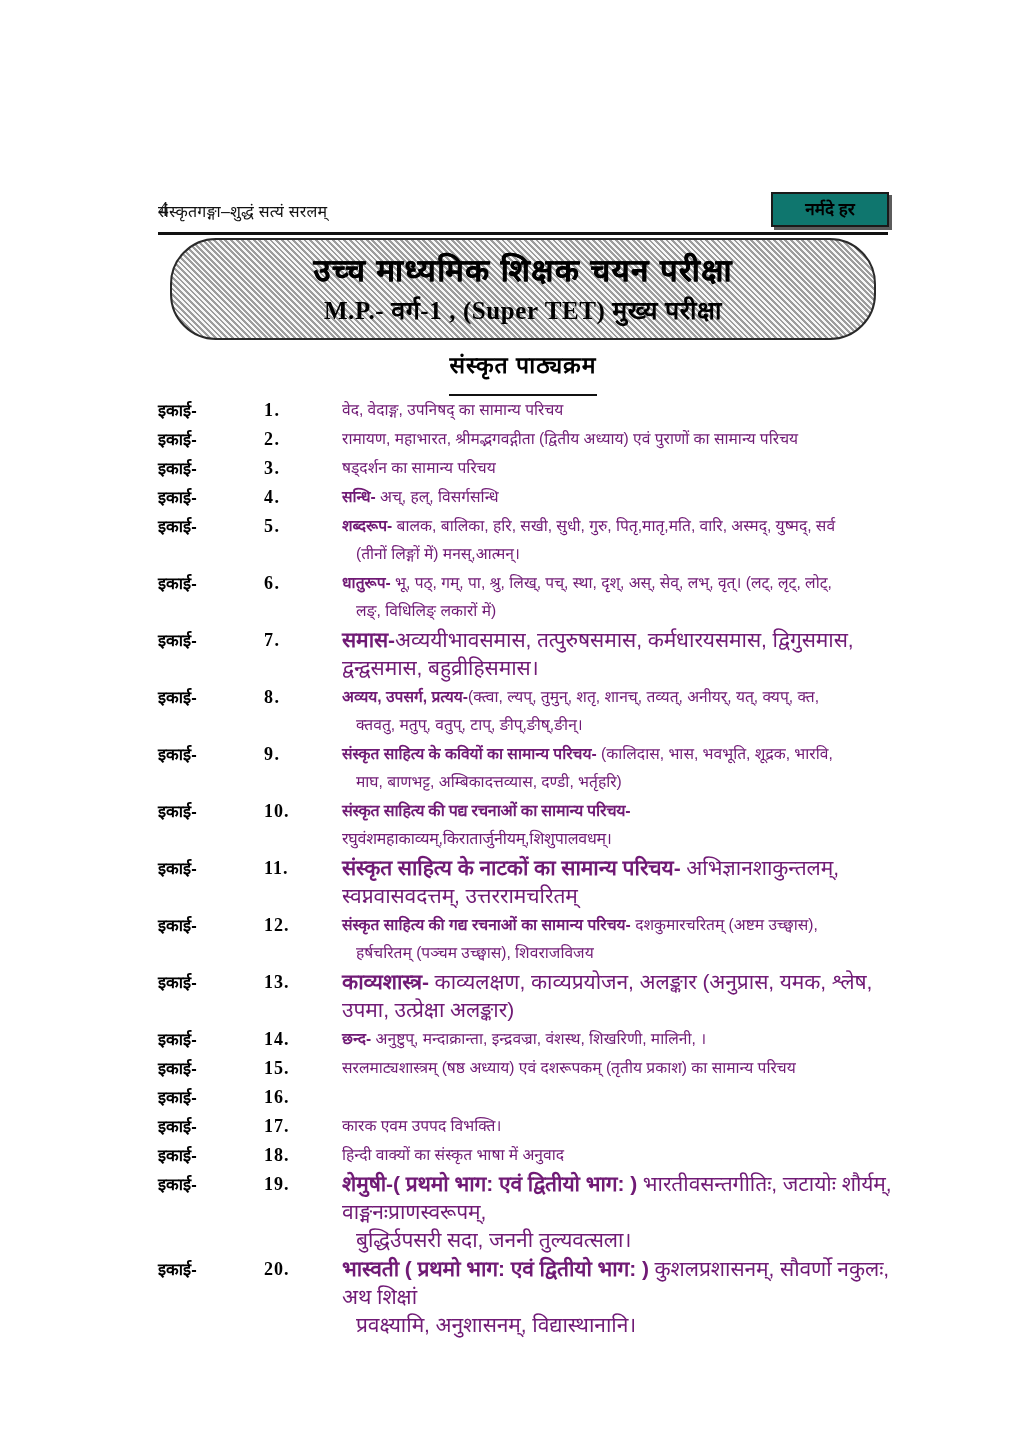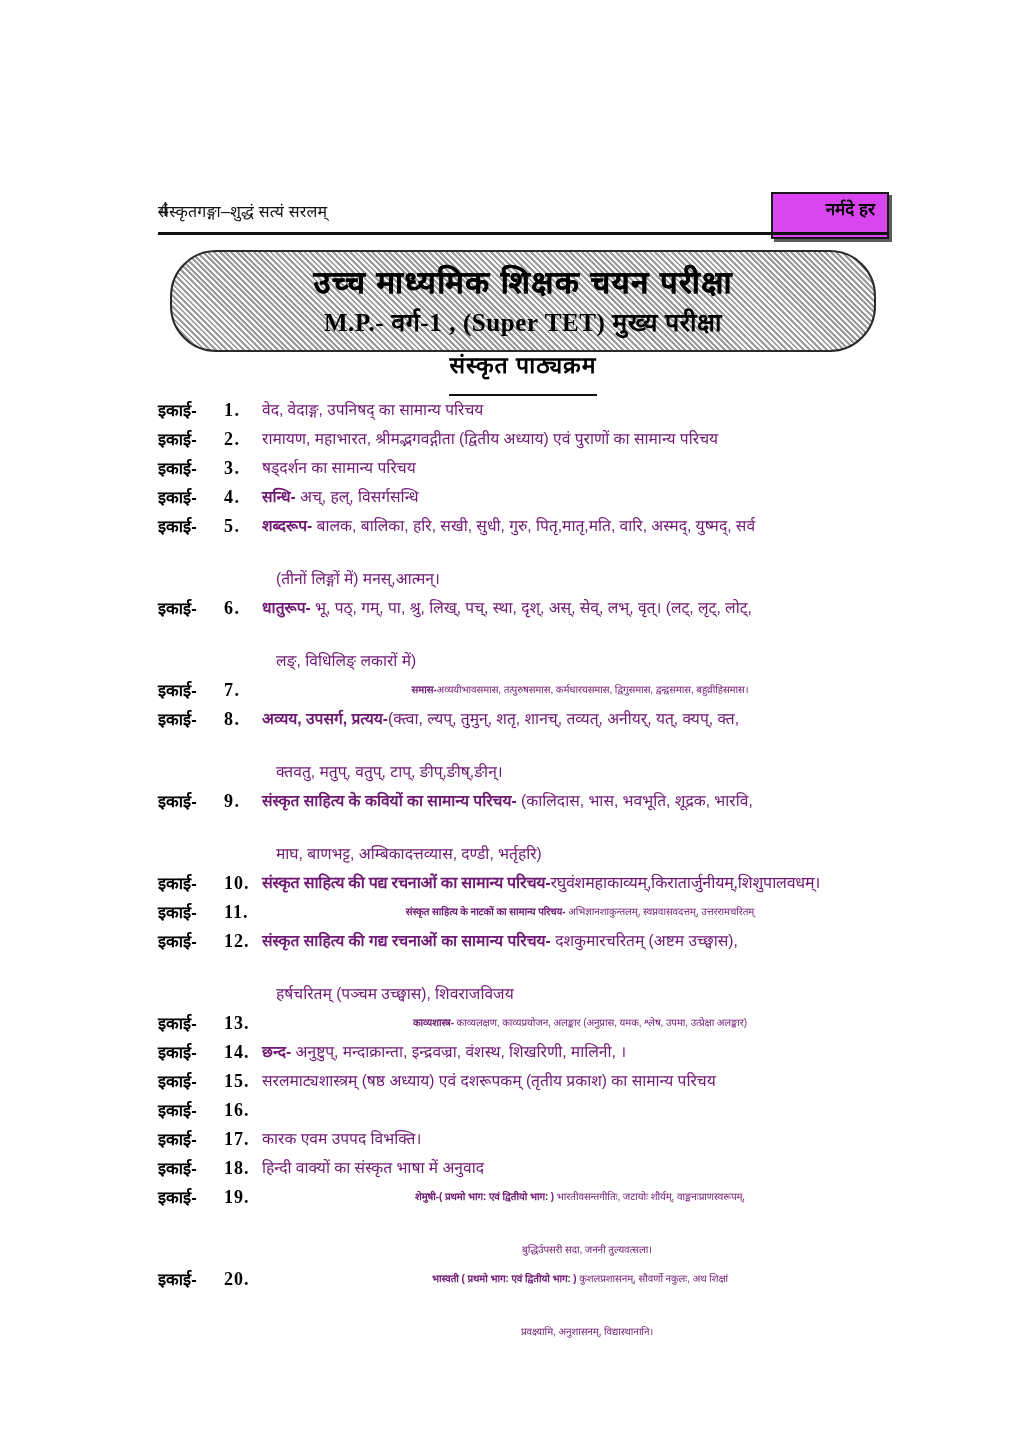--- a/index.html
+++ b/index.html
@@ -50,25 +50,25 @@
     font-size: 16px;
     letter-spacing: 0.2px;
     color: #111;
     white-space: nowrap;
   }
   .header-badge {
     position: absolute;
     right: -1px;
     top: -4px;
     min-width: 90px;
-    padding: 3px 12px 17px 12px;
-    background: #d946ef;
+    padding: 3px 12px 5px 12px;
+    background: #0f766e;
     border: 2px solid #1a1a1a;
     box-shadow: 3px 3px 0 #5c5c5c;
-    text-align: right;
+    text-align: center;
     font-size: 17px;
     font-weight: 700;
     color: #000;
     white-space: nowrap;
   }
   .header-rule {
     position: absolute;
     left: 158px;
     top: 232px;
     width: 730px;
@@ -91,21 +91,20 @@
         rgba(255,255,255,0.85) 0px,
         rgba(255,255,255,0.85) 2px,
         rgba(120,120,120,0.55) 2px,
         rgba(120,120,120,0.55) 4px);
     box-sizing: border-box;
     display: flex;
     flex-direction: column;
     align-items: center;
     justify-content: center;
     overflow: hidden;
-    margin-top: 12px;
   }
   .banner-line1 {
     font-size: 31px;
     font-weight: 700;
     letter-spacing: 1.5px;
     color: #000;
     text-shadow: 0.6px 0 0 #000;
     line-height: 44px;
     white-space: nowrap;
   }
@@ -140,20 +139,21 @@
   .syllabus {
     position: absolute;
     left: 158px;
     top: 396px;
     width: 740px;
   }
   .unit {
     display: flex;
     align-items: flex-start;
     margin-bottom: 1px;
+    gap: 40px;
   }
   .unit-label {
     flex: 0 0 62px;
     font-size: 16.5px;
     font-weight: 700;
     line-height: 28px;
     white-space: nowrap;
     color: #000;
   }
   .unit-num {
@@ -176,26 +176,24 @@
     font-size: 15.6px;
     line-height: 28px;
     color: #701a75;
   }
   .unit-body .lead {
     font-weight: 700;
   }
   .unit-body .cont {
     display: block;
     padding-left: 14px;
-    margin-top: 25px;
   }
   .unit-body.tight {
-    font-size: 10px;
+    font-size: 21px;
     letter-spacing: -0.1px;
-    text-align: center;
   }
   .unit-body.tighter {
     font-size: 16px;
     letter-spacing: -0.25px;
   }
 </style>
 </head>
 <body>
 
 <div class="page">

